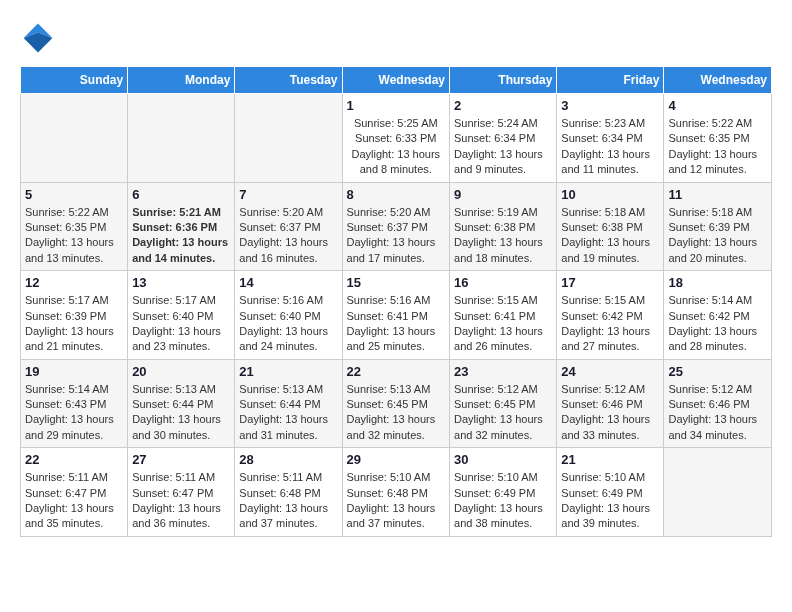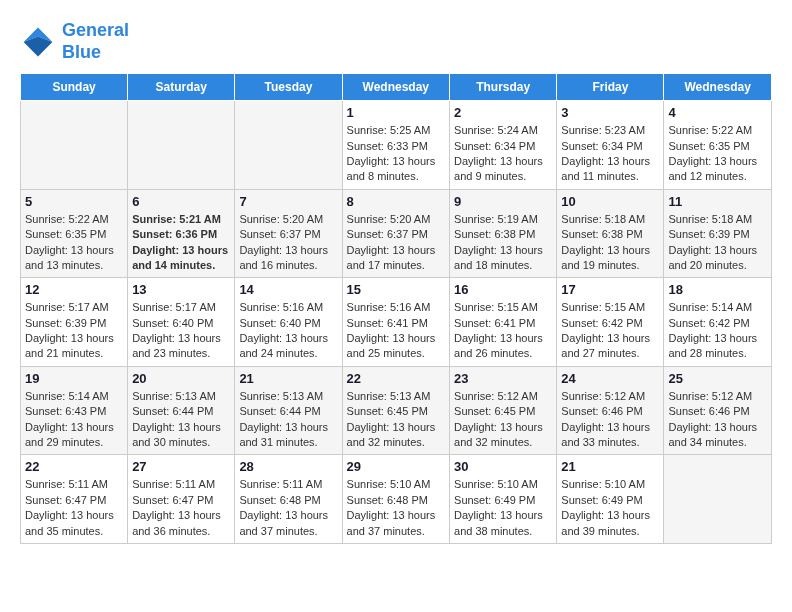--- a/index.html
+++ b/index.html
@@ -48,21 +48,21 @@
     }
     .calendar {
       width: 100%;
       border-collapse: collapse;
       font-size: 11px;
     }
     .calendar thead th {
       background-color: #2e86de;
       color: #fff;
       padding: 6px 4px;
-      text-align: center;
+      text-align: right;
       font-size: 12px;
       font-weight: bold;
       border: 1px solid #fff;
     }
     .calendar tbody td {
       border: 1px solid #ccc;
       vertical-align: top;
       padding: 4px;
       min-height: 80px;
       width: 108px;
@@ -89,51 +89,47 @@
   </style>
 </head>
 <body>
 
 <div class="header">
   <div class="logo">
     <svg class="logo-icon" viewBox="0 0 40 40">
       <polygon points="20,4 36,20 20,14 4,20" fill="#2e86de"></polygon>
       <polygon points="20,14 36,20 20,36 4,20" fill="#1a5fa8"></polygon>
     </svg>
-    <div class="logo-text">
-      <div><span>General</span></div>
-      <div><span>Blue</span></div>
-    </div>
   </div>
   <div class="title-section">
     <div class="month-title"></div>
     <div class="location"></div>
   </div>
 </div>
 
 <table class="calendar">
   <thead>
     <tr>
     <th>Sunday</th>
-        <th>Saturday</th>
+        <th>Monday</th>
         <th>Tuesday</th>
         <th>Wednesday</th>
         <th>Thursday</th>
         <th>Friday</th>
         <th>Wednesday</th>
       </tr>
   </thead>
   <tbody>
   <tr>
         <td class="empty-cell"></td>
         <td class="empty-cell"></td>
         <td class="empty-cell"></td>
         <td>
           <div class="day-number">1</div>
-          <div class="day-info" style="white-space: pre-line;">Sunrise: 5:25 AM
+          <div class="day-info" style="white-space: pre-line; text-align: center;">Sunrise: 5:25 AM
 Sunset: 6:33 PM
 Daylight: 13 hours and 8 minutes.</div>
         </td>
         <td>
           <div class="day-number">2</div>
           <div class="day-info" style="white-space: pre-line;">Sunrise: 5:24 AM
 Sunset: 6:34 PM
 Daylight: 13 hours and 9 minutes.</div>
         </td>
         <td>

